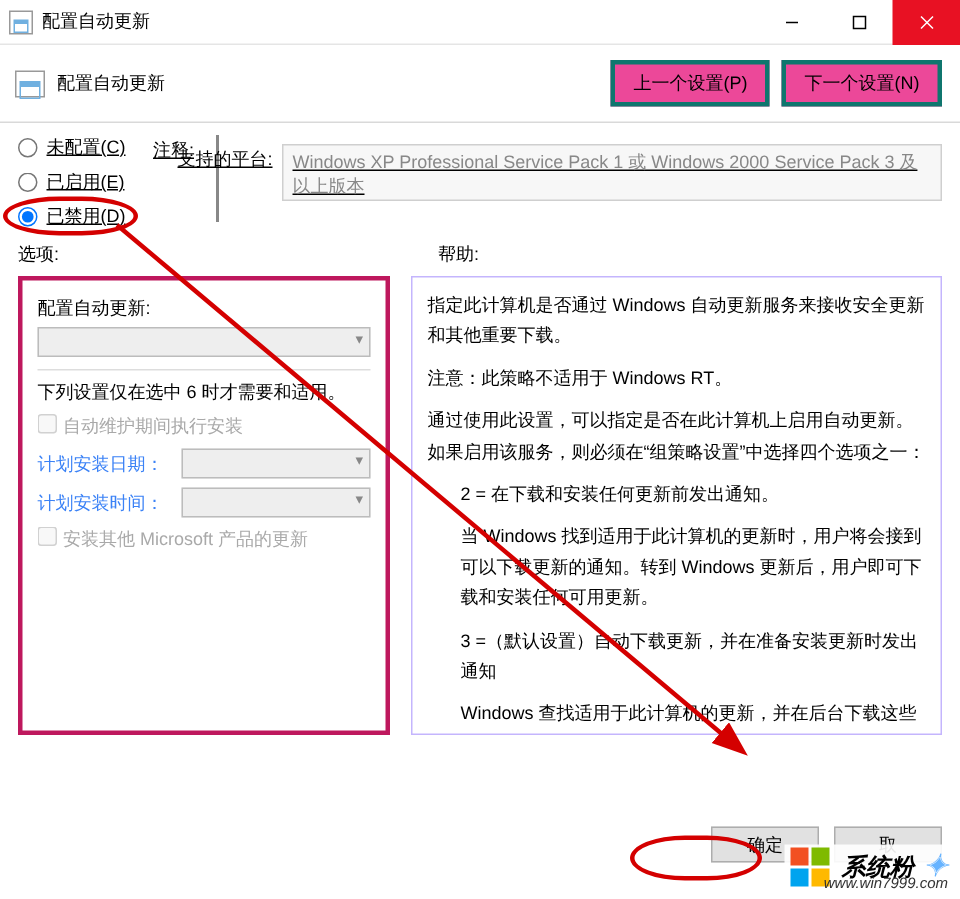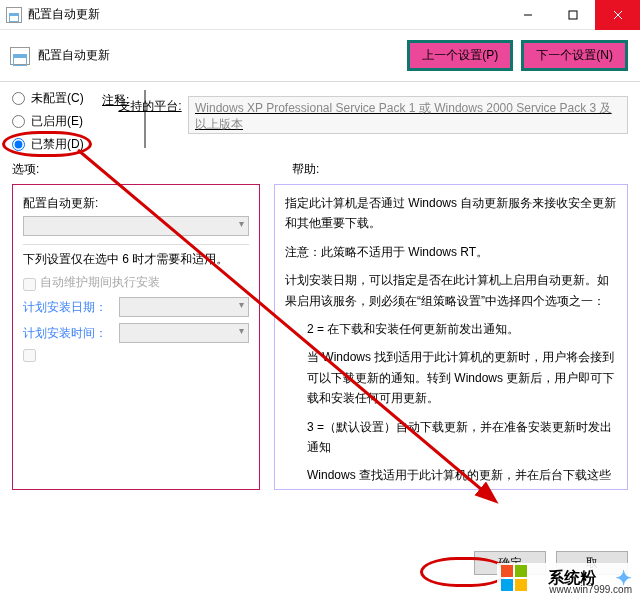--- a/index.html
+++ b/index.html
@@ -72,20 +72,21 @@
   .configarea {
     display: flex;
     padding: 8px 12px 4px 12px;
   }
   .radios {
     width: 90px;
     display: flex;
     flex-direction: column;
     gap: 6px;
     padding-top: 0;
+    text-decoration: underline;
   }
   .radios label { display: flex; align-items: center; gap: 4px; white-space: nowrap; }
   .radios input[type=radio]{ margin:0 2px 0 0; }
   .commentcol {
     flex: 1;
     display: flex;
     text-decoration: underline;
   }
   .commentrow { display:flex; }
   .commentlabel { width: 42px; padding-top: 2px; }
@@ -112,38 +113,38 @@
   .midlabels .right { padding-left: 20px; }
 
   .panels {
     display:flex;
     padding: 6px 12px 0 12px;
     gap: 14px;
     height: 306px;
   }
   .leftpanel {
     width: 248px;
-    border: 1px solid #be185d;
+    border: 3px solid #be185d;
     padding: 10px 10px;
     position: relative;
     height: 306px;
   }
   .leftpanel .heading { margin-bottom: 2px; }
   .leftpanel .dropdown {
     border: 1px solid #bcbcbc;
     background:#eee;
     height: 20px;
     margin: 4px 0 8px 0;
     position: relative;
   }
   .leftpanel .dropdown::after{
     content:"▾"; position:absolute; right:4px; top:1px; font-size:10px; color:#888;
   }
   .leftpanel .sep { border-top: 1px solid #ddd; margin: 6px 0; }
-  .leftpanel .checkrow { display:flex; align-items:flex-end; gap:4px; margin: 6px 0; color:#a9a9a9;}
+  .leftpanel .checkrow { display:flex; align-items:flex-start; gap:4px; margin: 6px 0; color:#a9a9a9;}
   .leftpanel .checkrow input{ margin:0;}
   .leftpanel .field { display:flex; align-items:center; gap:6px; margin: 6px 0; }
   .leftpanel .field .lab { width:90px; color:#3b82f6; }
   .leftpanel .field .sel {
     flex:1; height:20px; border:1px solid #bcbcbc; background:#eee; position:relative;
   }
   .leftpanel .field .sel::after{
     content:"▾"; position:absolute; right:4px; top:1px; font-size:10px; color:#888;
   }
 
@@ -183,24 +184,25 @@
     border-radius: 50%;
   }
   .ring1 { left: 2px; top: 131px; width: 90px; height: 26px; border-radius: 50% / 60%; }
   .ring2 { left: 420px; top: 557px; width: 88px; height: 30px; border-radius: 50% / 60%; }
 
   .arrow-svg { position:absolute; left:0; top:0; width:640px; height:599px; }
 
   
   .wm {
     position:absolute; right: 4px; bottom: 6px;
-    display:flex; align-items:center; gap:21px;
+    display:flex; align-items:center; gap:8px;
     font-size: 16px; font-weight: bold;
     background: rgba(255,255,255,0.9);
     padding: 2px 4px;
+    font-style: italic;
   }
   .mslogo { display:grid; grid-template-columns: 12px 12px; grid-template-rows:12px 12px; gap:2px; }
   .mslogo span:nth-child(1){background:#f25022;}
   .mslogo span:nth-child(2){background:#7fba00;}
   .mslogo span:nth-child(3){background:#00a4ef;}
   .mslogo span:nth-child(4){background:#ffb900;}
   .wm .dot { font-size: 20px; color:#66b3ff; line-height: 0; margin-left:-2px;}
   .wm .url { font-size:10px; color:#333; position:absolute; right:4px; bottom:-2px; font-weight:normal;}
 </style>
 </head>
@@ -280,27 +282,28 @@
     <div class="field">
       <div class="lab">计划安装日期：</div>
       <div class="sel"></div>
     </div>
     <div class="field">
       <div class="lab">计划安装时间：</div>
       <div class="sel"></div>
     </div>
     <div class="checkrow">
       <input type="checkbox" disabled="" style="">
+      <span>安装其他 Microsoft 产品的更新</span>
     </div>
   </div>
 
   <div class="rightpanel">
     <p>指定此计算机是否通过 Windows 自动更新服务来接收安全更新和其他重要下载。</p>
     <p>注意：此策略不适用于 Windows RT。</p>
-    <p>计划安装日期，可以指定是否在此计算机上启用自动更新。如果启用该服务，则必须在“组策略设置”中选择四个选项之一：</p>
+    <p>通过使用此设置，可以指定是否在此计算机上启用自动更新。如果启用该服务，则必须在“组策略设置”中选择四个选项之一：</p>
     <p class="indent">2 = 在下载和安装任何更新前发出通知。</p>
     <p class="indent">当 Windows 找到适用于此计算机的更新时，用户将会接到可以下载更新的通知。转到 Windows 更新后，用户即可下载和安装任何可用更新。</p>
     <p class="indent">3 =（默认设置）自动下载更新，并在准备安装更新时发出通知</p>
     <p class="indent">Windows 查找适用于此计算机的更新，并在后台下载这些更新（在此过程中，用户不会收到通知或被打断工作）。完成下载后，用户即可以安装更新的通知。转到 Windows 更新后，用户即可安装</p>
   </div>
 </div>
 
 <div class="footer">
   <button>确定</button>
   <button>取</button>

